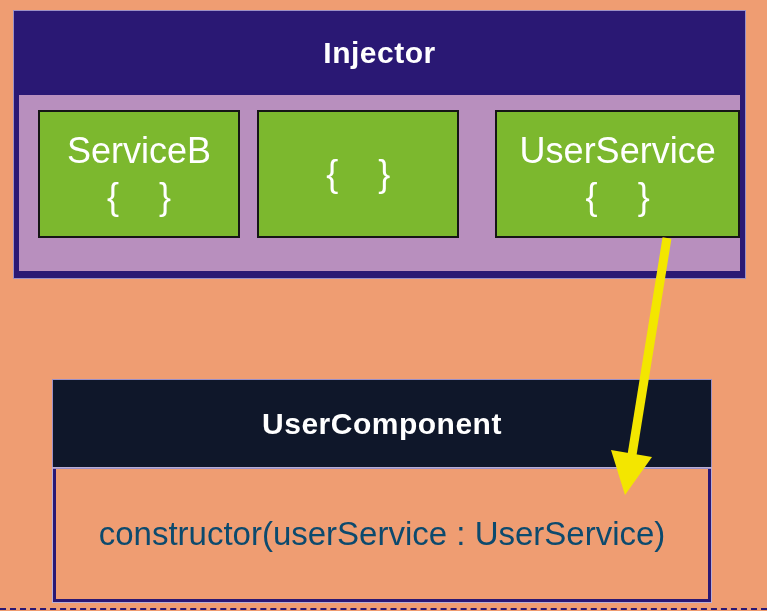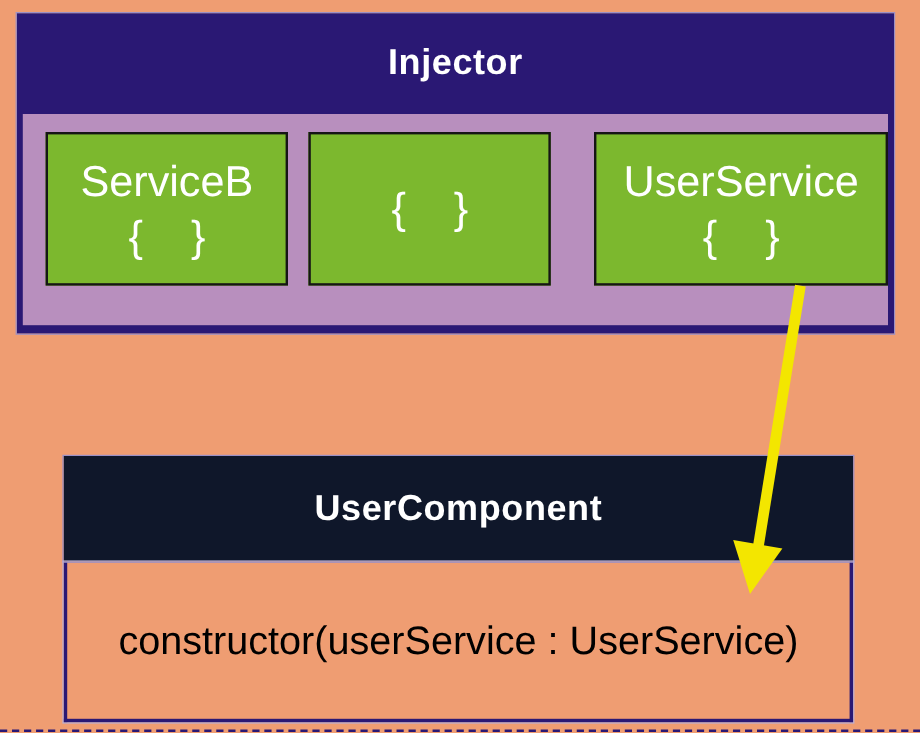--- a/index.html
+++ b/index.html
@@ -79,21 +79,21 @@
   .component-body{
     height:134px;
     box-sizing:border-box;
     border:3px solid #2A1874;
     border-top:none;
     background:#EF9D72;
     outline:1px solid #b9aed6;
     display:flex;align-items:center;justify-content:center;
   }
   .constructor-text{
-    color:#000000;
+    color:#0c4a6e;
     font-size:33px;
     white-space:pre;
   }
 
   
   .arrow-layer{
     position:absolute;left:0;top:0;
     width:767px;height:611px;
     pointer-events:none;
   }

